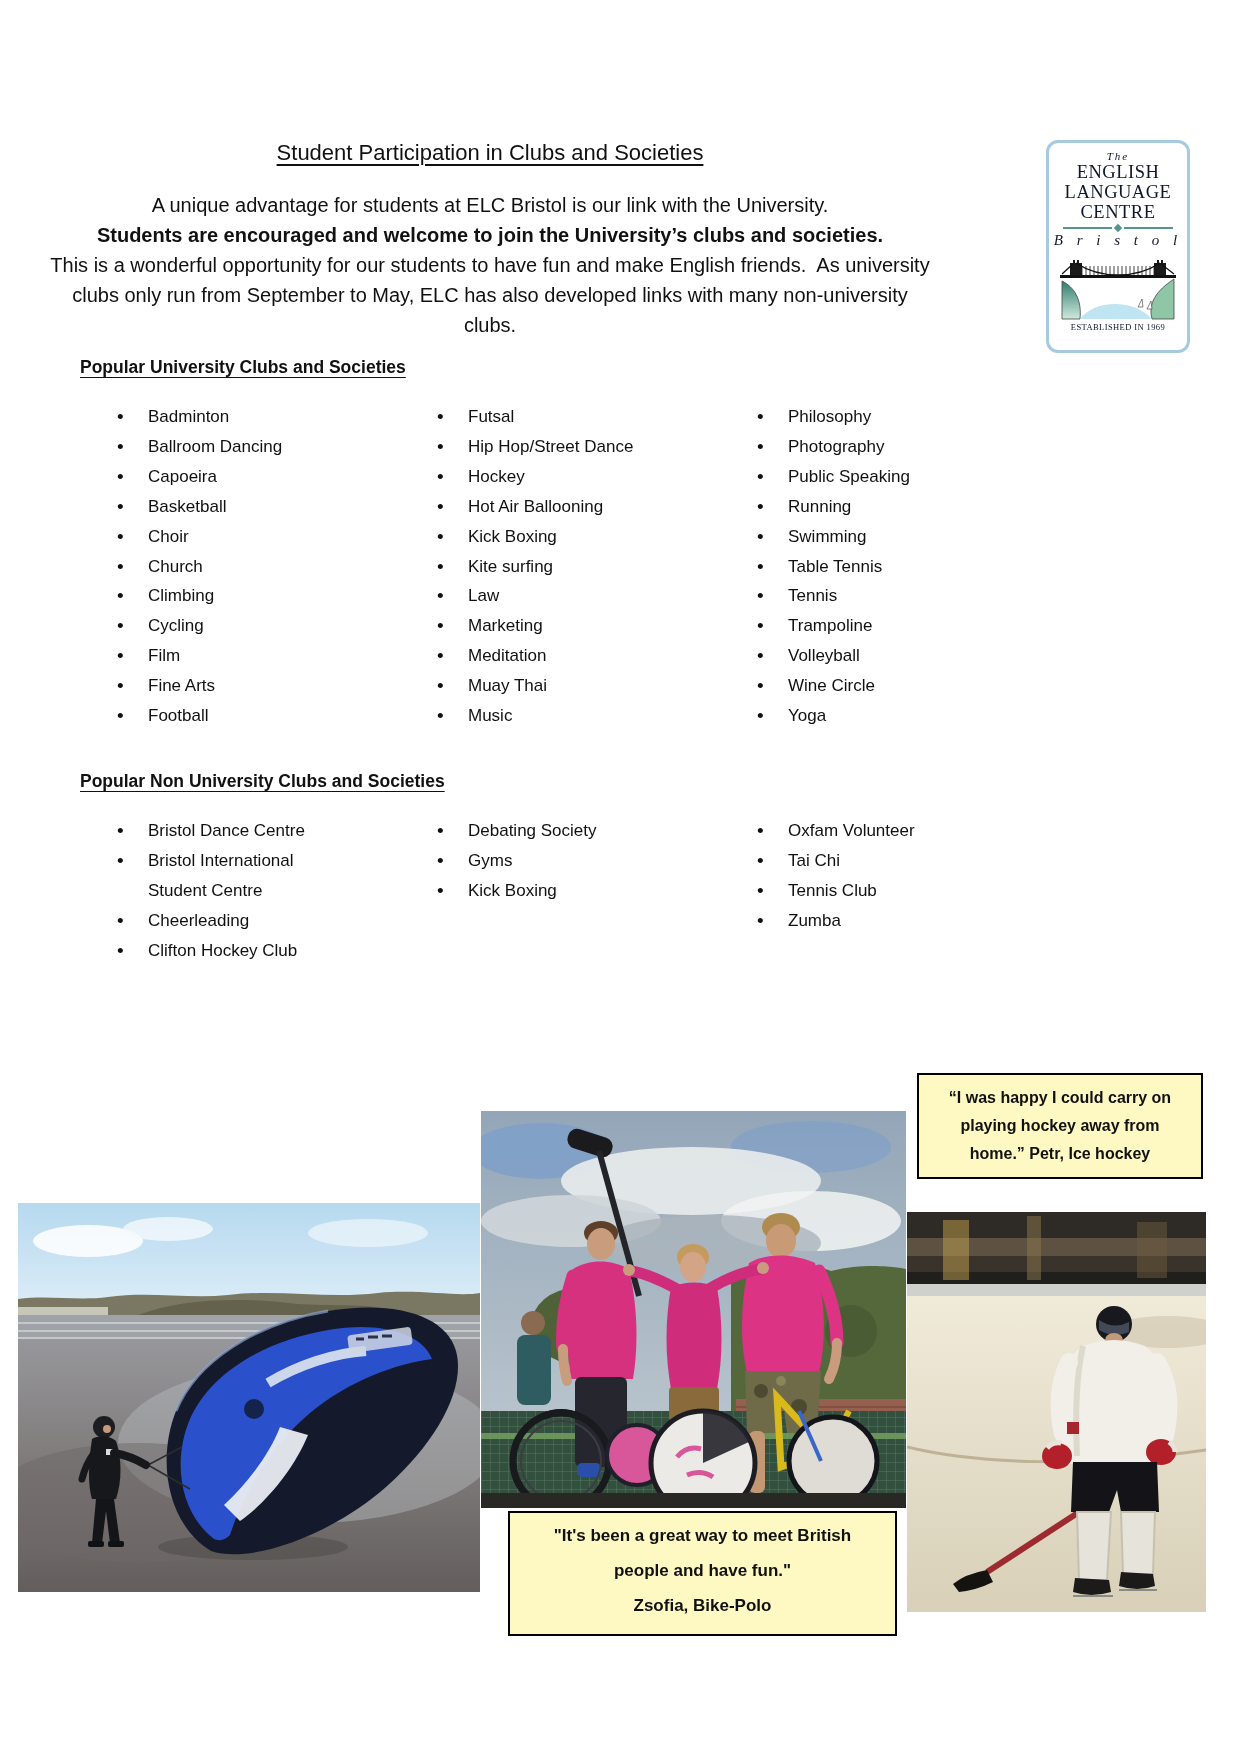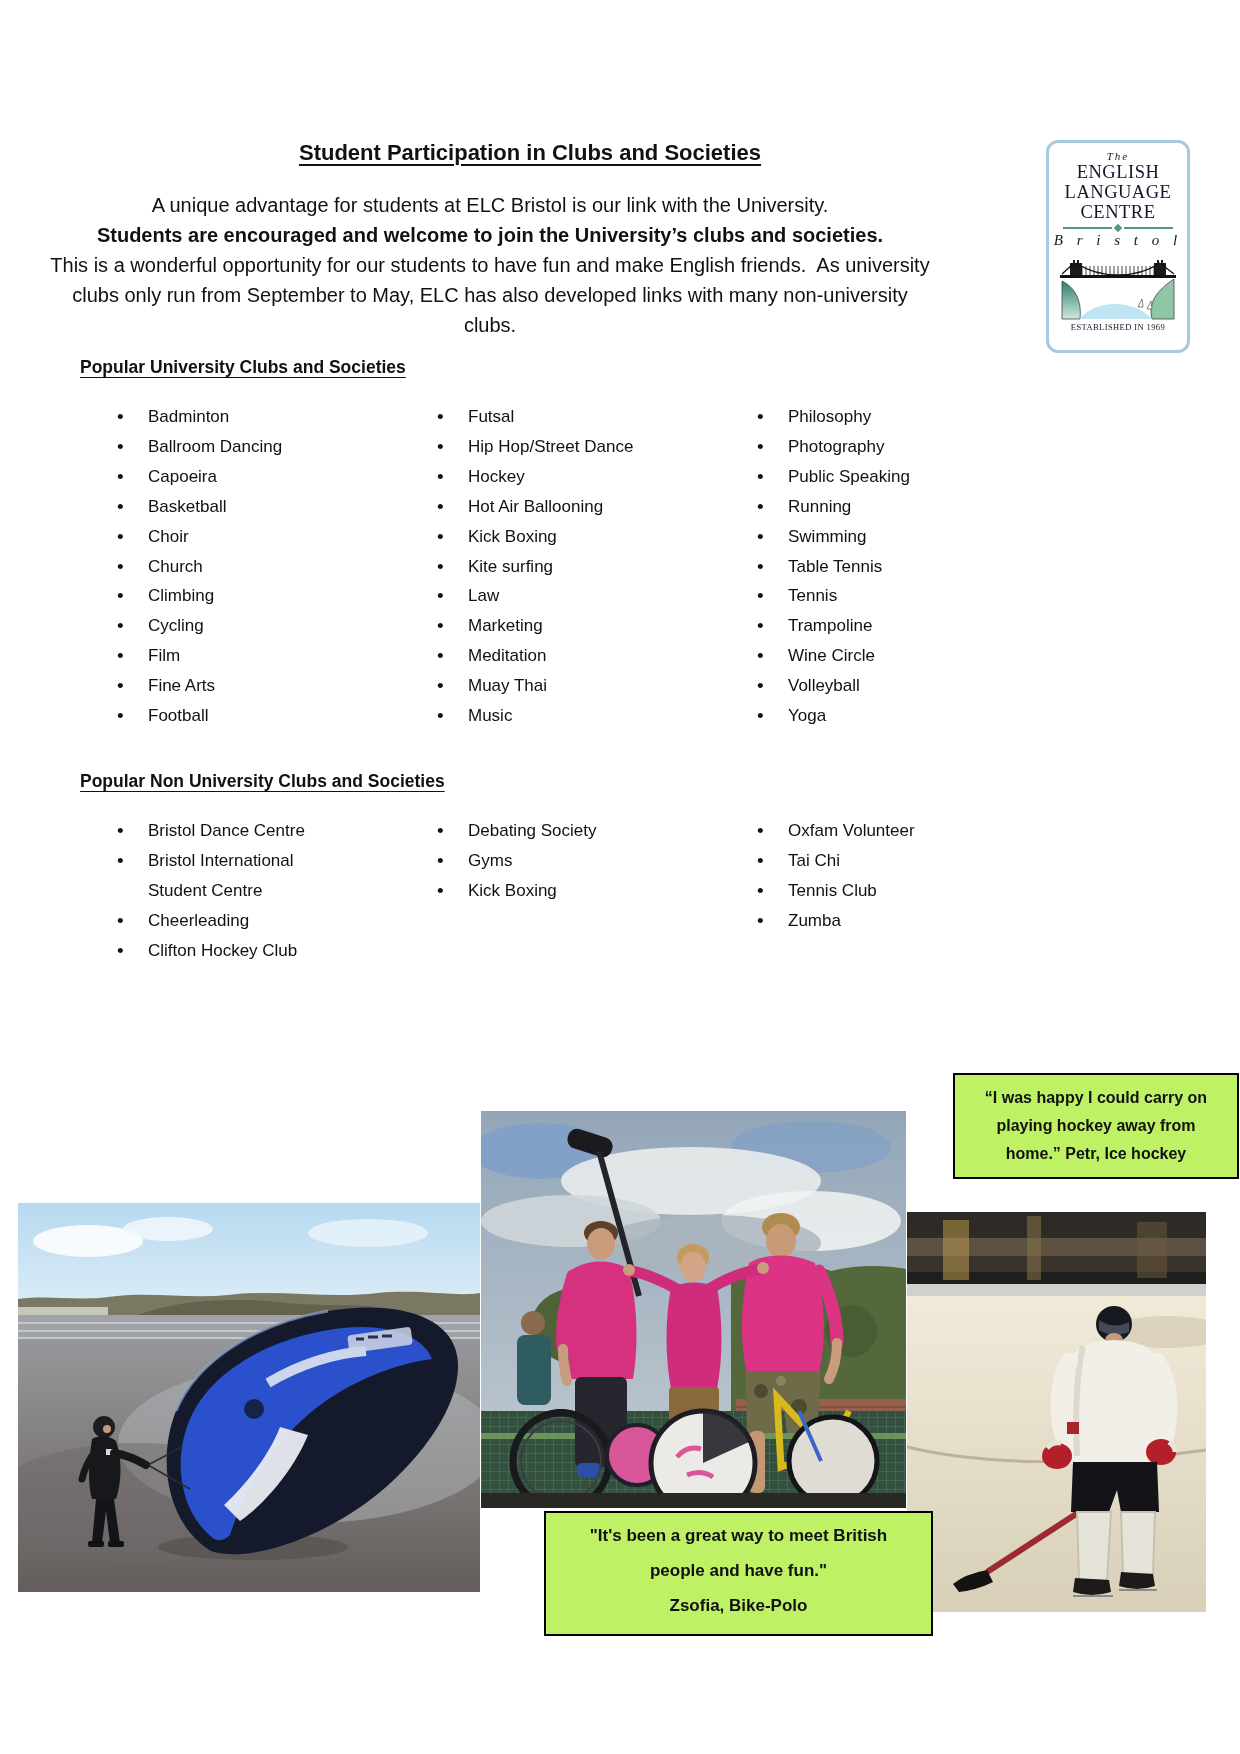--- a/index.html
+++ b/index.html
@@ -1,21 +1,21 @@
 <!DOCTYPE html>
 <html><head>
 <meta charset="utf-8">
 <style>
   html,body{margin:0;padding:0;background:#fff;}
   .page{position:relative;width:1240px;height:1754px;background:#ffffff;
         font-family:"Liberation Sans",sans-serif;color:#111;overflow:hidden;}
 
   
   .doc-title{position:absolute;left:0;top:140px;width:980px;text-align:center;
-             font-size:22px;font-weight:bold;margin-left:40px;}
+             font-size:22px;font-weight:normal;}
   .doc-title span{text-decoration:underline;text-underline-offset:4px;}
 
   
   .intro{position:absolute;left:50px;top:190px;width:880px;text-align:center;
          font-size:20px;line-height:30px;}
   .intro .b{font-weight:bold;}
 
   
   .logo{position:absolute;left:1046px;top:140px;width:144px;height:213px;
         border:3px solid #a6cbe0;border-radius:12px;background:#fff;box-sizing:border-box;
@@ -42,22 +42,22 @@
   ul.clublist li .blt::before{content:"\2022";}
   ul.col-wrap li{white-space:normal;max-width:218px;}
   #u-col1{left:115px;top:402px;width:300px;}
   #u-col2{left:435px;top:402px;width:310px;}
   #u-col3{left:755px;top:402px;width:310px;}
   #n-col1{left:115px;top:816px;width:230px;}
   #n-col2{left:435px;top:816px;width:310px;}
   #n-col3{left:755px;top:816px;width:310px;}
 
   
-  .quote{position:absolute;border:2px solid #000;background:#bef264;box-sizing:border-box;
-         text-align:center;font-weight:bold;z-index:6;margin-left:36px;}
+  .quote{position:absolute;border:2px solid #000;background:#fef9c3;box-sizing:border-box;
+         text-align:center;font-weight:bold;z-index:6;}
   #quote-kite{left:75px;top:1126px;width:358px;height:110px;font-size:16px;line-height:28px;padding-top:10px;}
   #quote-hockey{left:917px;top:1073px;width:286px;height:106px;font-size:16px;line-height:28px;padding-top:9px;}
   #quote-polo{left:508px;top:1511px;width:389px;height:125px;font-size:17px;line-height:35px;padding-top:5px;}
 
   
   .photo{position:absolute;overflow:hidden;z-index:2;}
   #photo-kite{left:18px;top:1203px;width:462px;height:389px;}
   #photo-polo{left:481px;top:1111px;width:425px;height:397px;}
   #photo-hockey{left:907px;top:1212px;width:299px;height:400px;}
   .photo svg{display:block;width:100%;height:100%;}
@@ -146,22 +146,22 @@
 
   <ul class="clublist" id="u-col3">
     <li><span class="blt"></span><span>Philosophy</span></li>
     <li><span class="blt"></span><span>Photography</span></li>
     <li><span class="blt"></span><span>Public Speaking</span></li>
     <li><span class="blt"></span><span>Running</span></li>
     <li><span class="blt"></span><span>Swimming</span></li>
     <li><span class="blt"></span><span>Table Tennis</span></li>
     <li><span class="blt"></span><span>Tennis</span></li>
     <li><span class="blt"></span><span>Trampoline</span></li>
+    <li><span class="blt"></span><span>Volleyball</span></li>
     <li><span class="blt"></span><span>Wine Circle</span></li>
-    <li><span class="blt"></span><span>Volleyball</span></li>
     <li><span class="blt"></span><span>Yoga</span></li>
   </ul>
 
   <div class="sec-head" id="sec2-head">Popular Non University Clubs and Societies</div>
 
   <ul class="clublist col-wrap" id="n-col1">
     <li><span class="blt"></span><span>Bristol Dance Centre</span></li>
     <li><span class="blt"></span><span>Bristol International Student Centre</span></li>
     <li><span class="blt"></span><span>Cheerleading</span></li>
     <li><span class="blt"></span><span>Clifton Hockey Club</span></li>

